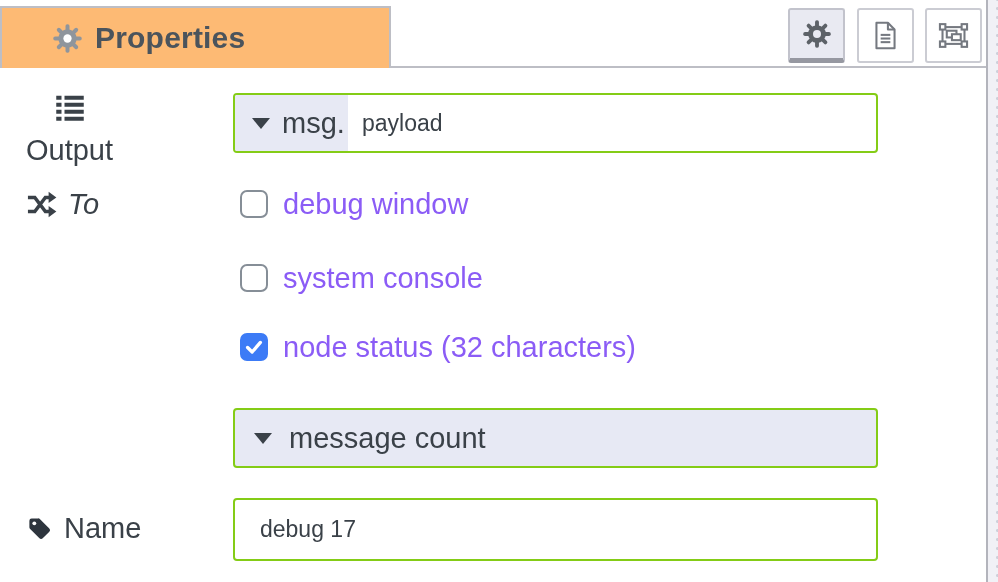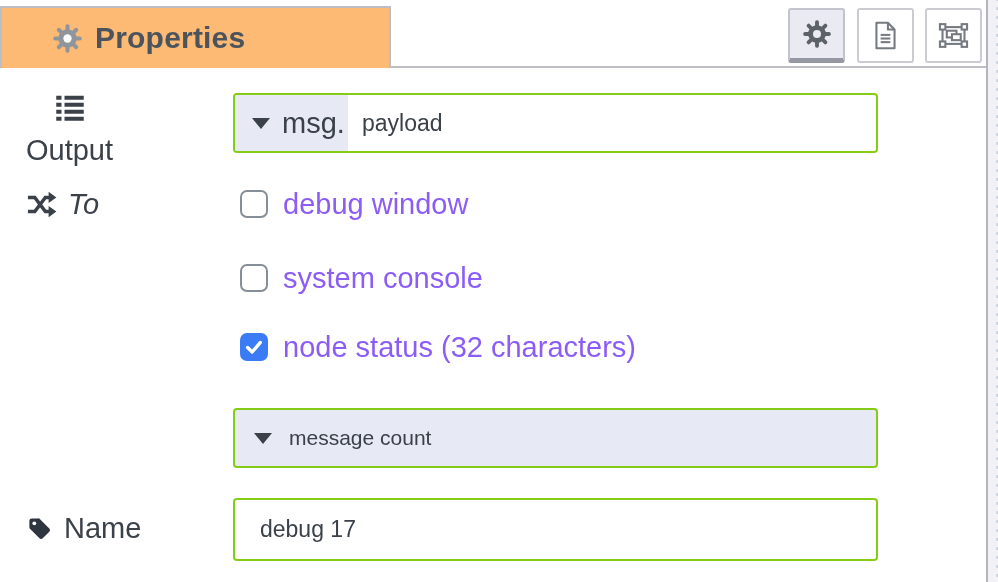--- a/index.html
+++ b/index.html
@@ -72,21 +72,21 @@
     font-family:"Liberation Sans", sans-serif; font-size:23px; color:#3a4148;
     padding-left:14px;
   }
   .name-input { padding-left:13px; }
 
   .caret {
     width:0; height:0; flex:none;
     border-left:9px solid transparent; border-right:9px solid transparent;
     border-top:11px solid #3a4148;
   }
-  .dd-label { font-size:21px; color:#3a4148; }
+  .dd-label { font-size:29px; color:#3a4148; }
 
   
   .check-row {
     position:absolute; left:240px; height:54px;
     display:flex; align-items:center; gap:15px; cursor:pointer;
   }
   .check-row-1 { top:177px; }
   .check-row-2 { top:251px;text-align:right; }
   .check-row-3 { top:320px; }
   .checkbox {

